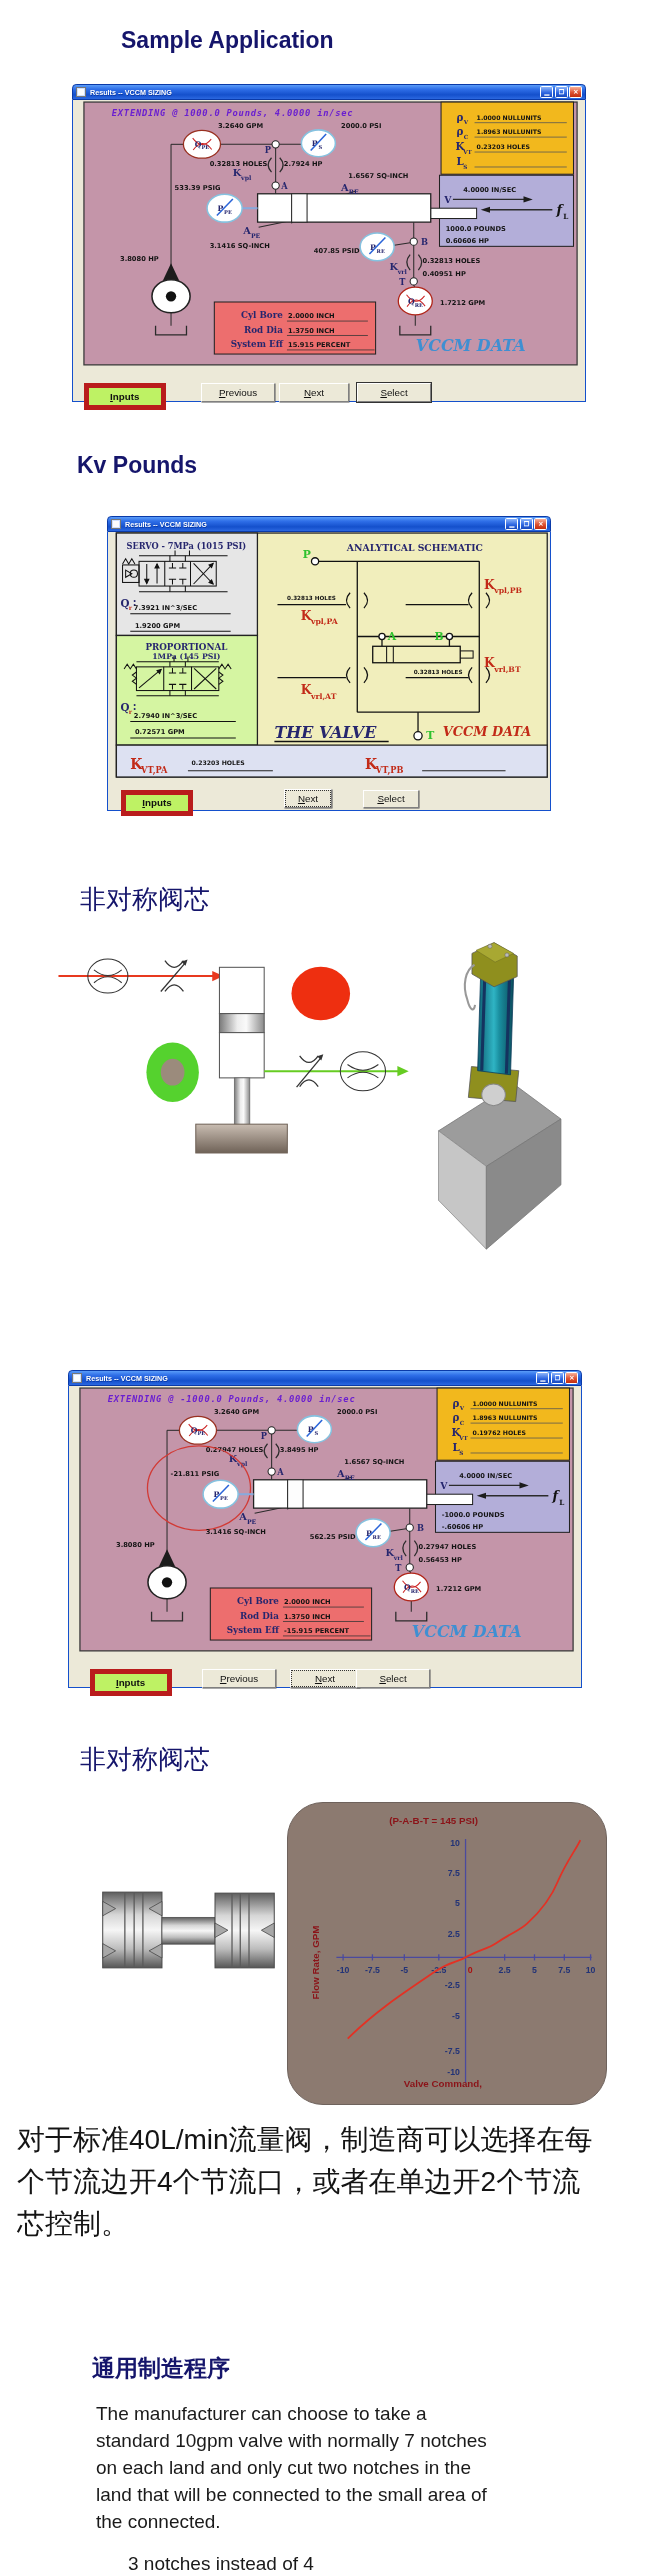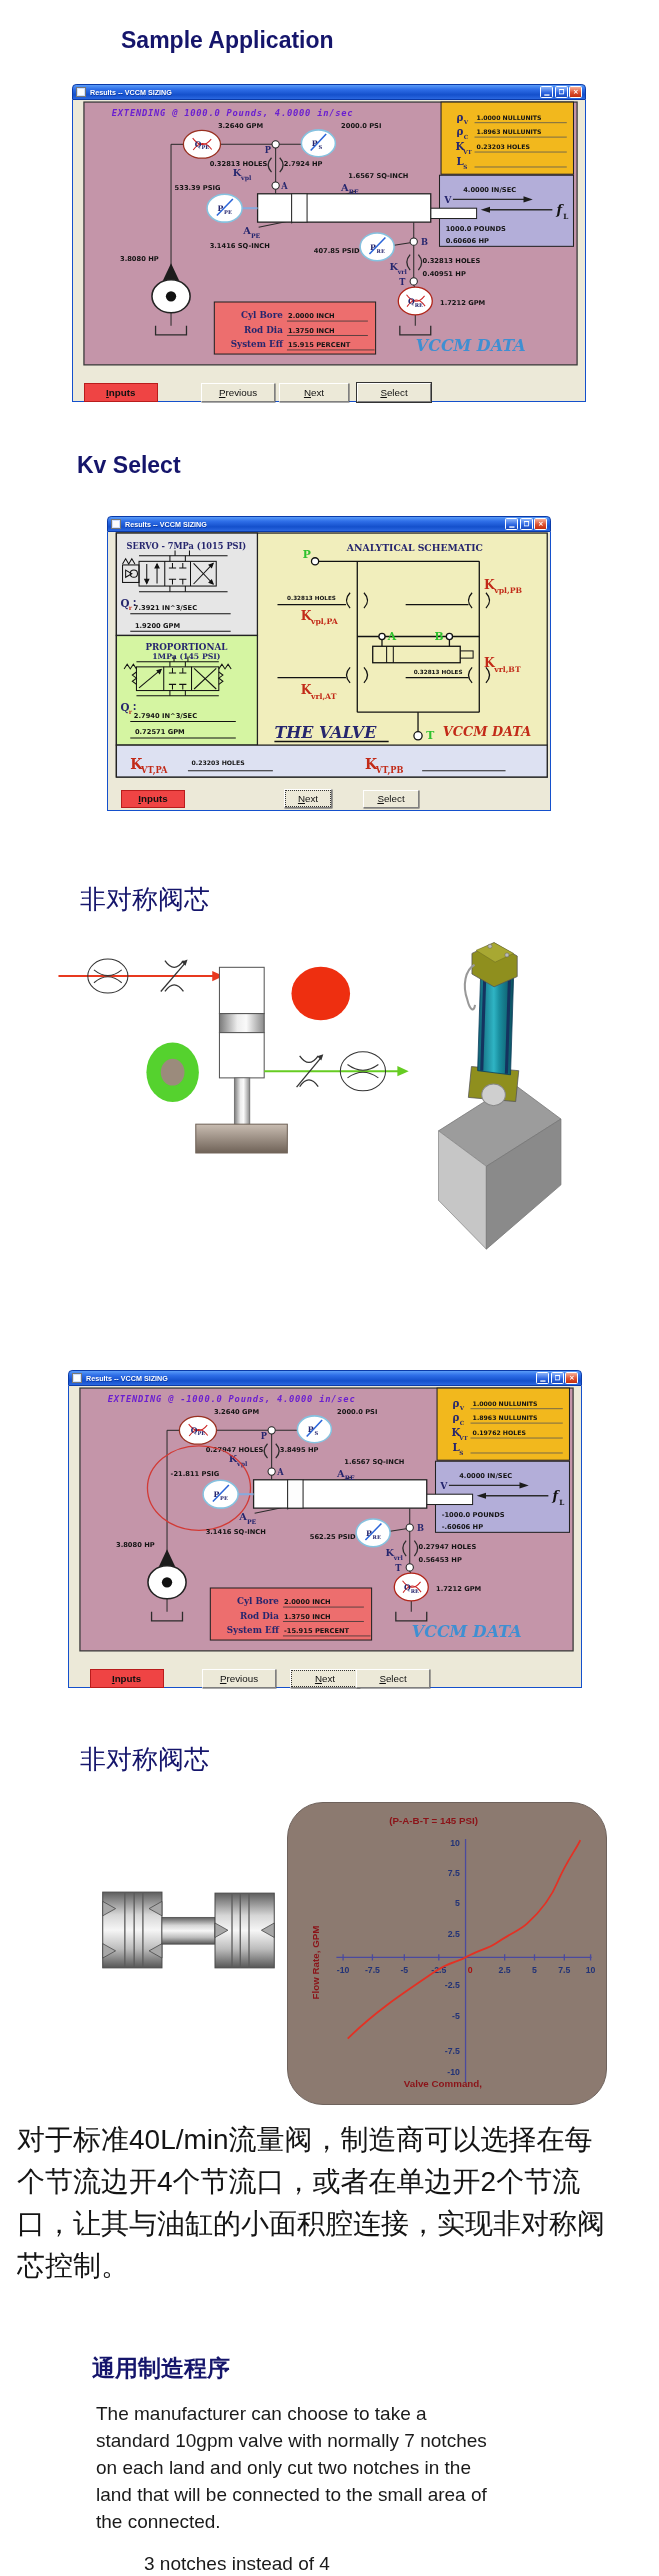--- a/index.html
+++ b/index.html
@@ -19,21 +19,21 @@
   .tbbtn{width:13px;height:11.3px;margin-left:1.5px;border-radius:1.5px;border:0.5px solid #fff;box-sizing:border-box;
     display:flex;align-items:center;justify-content:center;color:#fff;font-size:6.2px;font-weight:bold;line-height:1;}
   .tbblue{background:linear-gradient(#8db5fa,#2a63e0 60%,#1a49bc);}
   .tbred{background:linear-gradient(#f6b09a,#de5232 55%,#c22d0e);}
   .winbody{position:absolute;left:0;top:15.5px;right:0;bottom:0;background:#ece9d8;
     border:1.5px solid #1450cc;border-top:none;box-sizing:border-box;}
   .btn{position:absolute;background:#ece9d8;border-top:1px solid #fff;border-left:1px solid #fff;
     border-right:1px solid #808080;border-bottom:1px solid #808080;color:#111;font-size:9.8px;
     display:flex;align-items:center;justify-content:center;box-shadow:0.5px 0.5px 0 #555;}
   .btn span::first-letter{text-decoration:underline;}
-  .btn-green{background:#ef4444;border:1px solid #b91c1c;font-weight:bold;box-shadow:none;}
+  .btn-green{background:#bef264;border:5px solid #b91c1c;font-weight:bold;box-shadow:none;}
   .btn-default{outline:0.5px solid #333;outline-offset:0.5px;}
   .btn-focus{outline:0.5px dotted #333;outline-offset:-2.6px;}
   
   .t13{font:bold 13px "DejaVu Sans",sans-serif;fill:#141414;}
   .t12{font:bold 12px "DejaVu Sans",sans-serif;fill:#141414;}
   .t11{font:bold 11px "DejaVu Sans",sans-serif;fill:#141414;}
   .nav{fill:#26266e;}
   .ser{font-family:"DejaVu Serif",serif;font-weight:bold;}
   .redt{fill:#c22a18;}
   .grnt{fill:#2ec12e;}
@@ -222,21 +222,21 @@
         </div>
       <div class="btn" style="left:206px;top:283px;width:68px;height:17.5px;">
           <span>Next</span>
         </div>
       <div class="btn btn-default" style="left:284px;top:283px;width:72px;height:17.5px;">
           <span>Select</span>
         </div>
     </div>
   </div>
 
-  <div class="h1" style="left:77px;top:452px;">Kv Select</div>
+  <div class="h1" style="left:77px;top:452px;">Kv Pounds</div>
 
   <div class="xpwin" style="left:107px;top:516px;width:444px;height:295px;">
     <div class="titlebar">
       <div class="title-icon"></div>
       <div class="title-text">Results -- VCCM SIZING</div>
       <div class="tbbtn tbblue">▁</div>
       <div class="tbbtn tbblue">❐</div>
       <div class="tbbtn tbred">✕</div>
     </div>
     <div class="winbody">
@@ -699,33 +699,32 @@
     <line x1="289" y1="10" x2="289" y2="155" stroke="#5a5a5a" stroke-width="2.5"></line>
     <g fill="#a8a8a8" stroke="#444" stroke-width="1.5">
       <polygon points="223,68 248,82 223,96"></polygon>
         <polygon points="338,68 313,82 338,96"></polygon>
     </g>
   </svg>
 
   <div class="para-cn" style="left:17px;top:2119px;">
     <div>对于标准40L/min流量阀，制造商可以选择在每</div>
     <div>个节流边开4个节流口，或者在单边开2个节流</div>
-    <div>口，让其与油缸的小面积腔连接，实现非对称阀</div>
     <div>芯控制。</div>
   </div>
 
   <div class="h1" style="left:92px;top:2353px;font-size:23px;">通用制造程序</div>
 
   <div class="para-en" style="left:96px;top:2400px;width:484px;">
     <div>The manufacturer can choose to take a</div>
     <div>standard 10gpm valve with normally 7 notches</div>
     <div>on each land and only cut two notches in the</div>
     <div>land that will be connected to the small area of</div>
     <div>the connected.</div>
   </div>
 
-  <div class="list-en" style="left:128px;top:2551px;margin-left:16px;">
+  <div class="list-en" style="left:128px;top:2551px;">
     <div>3 notches instead of 4</div>
 
   </div>
 
 </div>
 
 
 </body></html>

